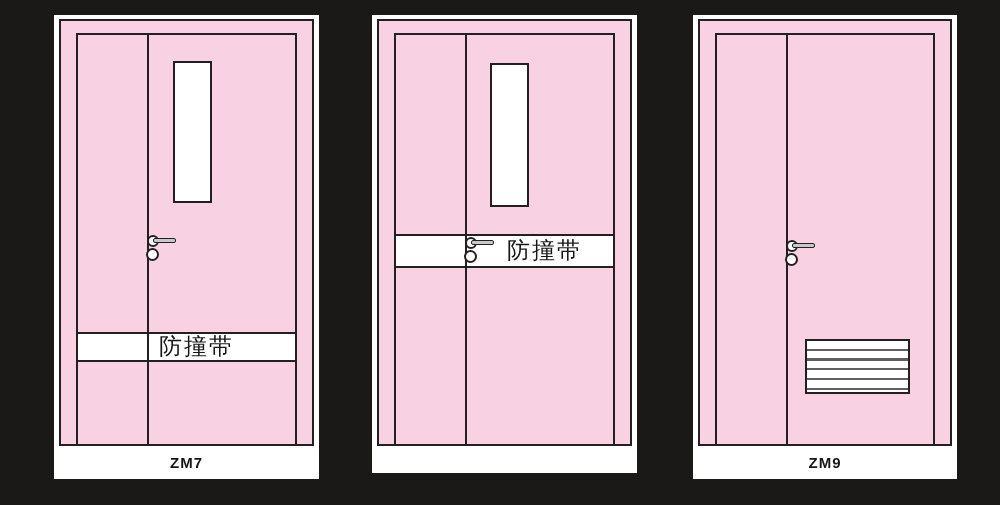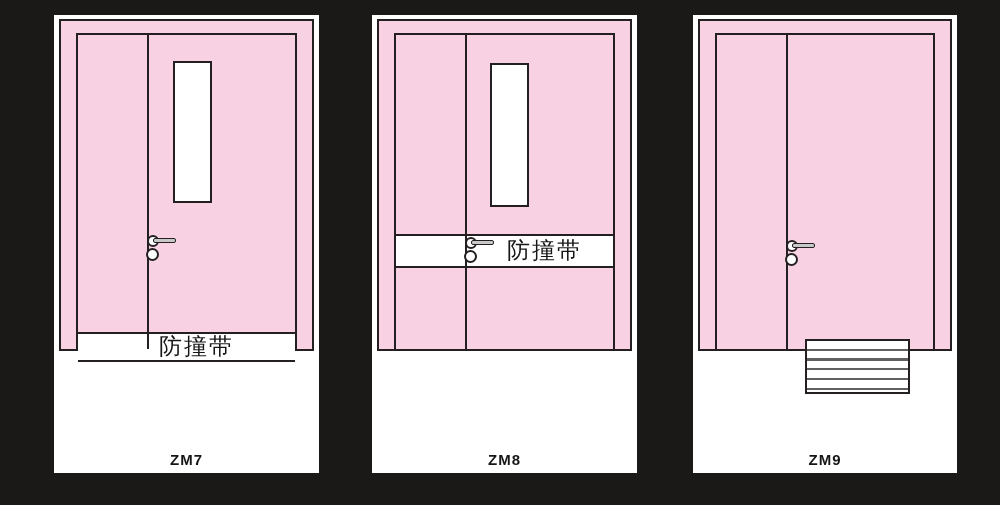--- a/index.html
+++ b/index.html
@@ -12,21 +12,21 @@
   }
 
   
   .door-card { position:absolute; top:15px; height:458px; background:var(--card,#fff); }
   #zm7 { left:54px;  width:265px; }
   #zm8 { left:372px; width:265px; }
   #zm9 { left:693px; width:264px;text-align:center; }
 
   
   .door-frame {
-    position:absolute; left:5px; right:5px; top:4px; height:332px;
+    position:absolute; left:5px; right:5px; top:4px; height:427px;
     background:var(--door_fill,#f8d2e2);
     border:2px solid var(--outline,#241f21);
     box-sizing:border-box;
   }
 
   
   .leaf-area {
     position:absolute; left:15px; right:15px; top:12px; bottom:0;
     border:2px solid var(--outline,#241f21); border-bottom:none;
     box-sizing:border-box;
@@ -92,21 +92,21 @@
     border:2px solid var(--outline,#241f21);
     box-sizing:border-box;
     background:repeating-linear-gradient(
       to bottom,
       var(--card,#fff) 0px, var(--card,#fff) 7.6px,
       var(--louver_line,#606060) 7.6px, var(--louver_line,#606060) 9.8px);
   }
 
   
   .label-strip {
-    position:absolute; left:0; right:0; top:431px; height:27px;
+    position:absolute; left:0; right:0; top:431px; height:33px;
     background:var(--card,#fff);
     display:flex; align-items:center; justify-content:center;
     font-weight:bold; font-size:15px; color:#161616; letter-spacing:1px;
   }
 </style>
 </head>
 <body>
 
 <div class="door-card" id="zm7">
   <div class="door-frame">
@@ -132,21 +132,20 @@
       <div class="leaf-divider"></div>
       <div class="vision-panel"></div>
       <div class="handle">
         <div class="handle-rose"></div>
         <div class="handle-lever"></div>
         <div class="lock-cylinder"></div>
       </div>
       <div class="band-text">防撞带</div>
     </div>
   </div>
-  <div class="label-strip">ZM8</div>
 </div>
 
 <div class="door-card" id="zm9">
   <div class="door-frame">
     <div class="leaf-area">
       <div class="leaf-divider"></div>
       <div class="handle">
         <div class="handle-rose"></div>
         <div class="handle-lever"></div>
         <div class="lock-cylinder"></div>

